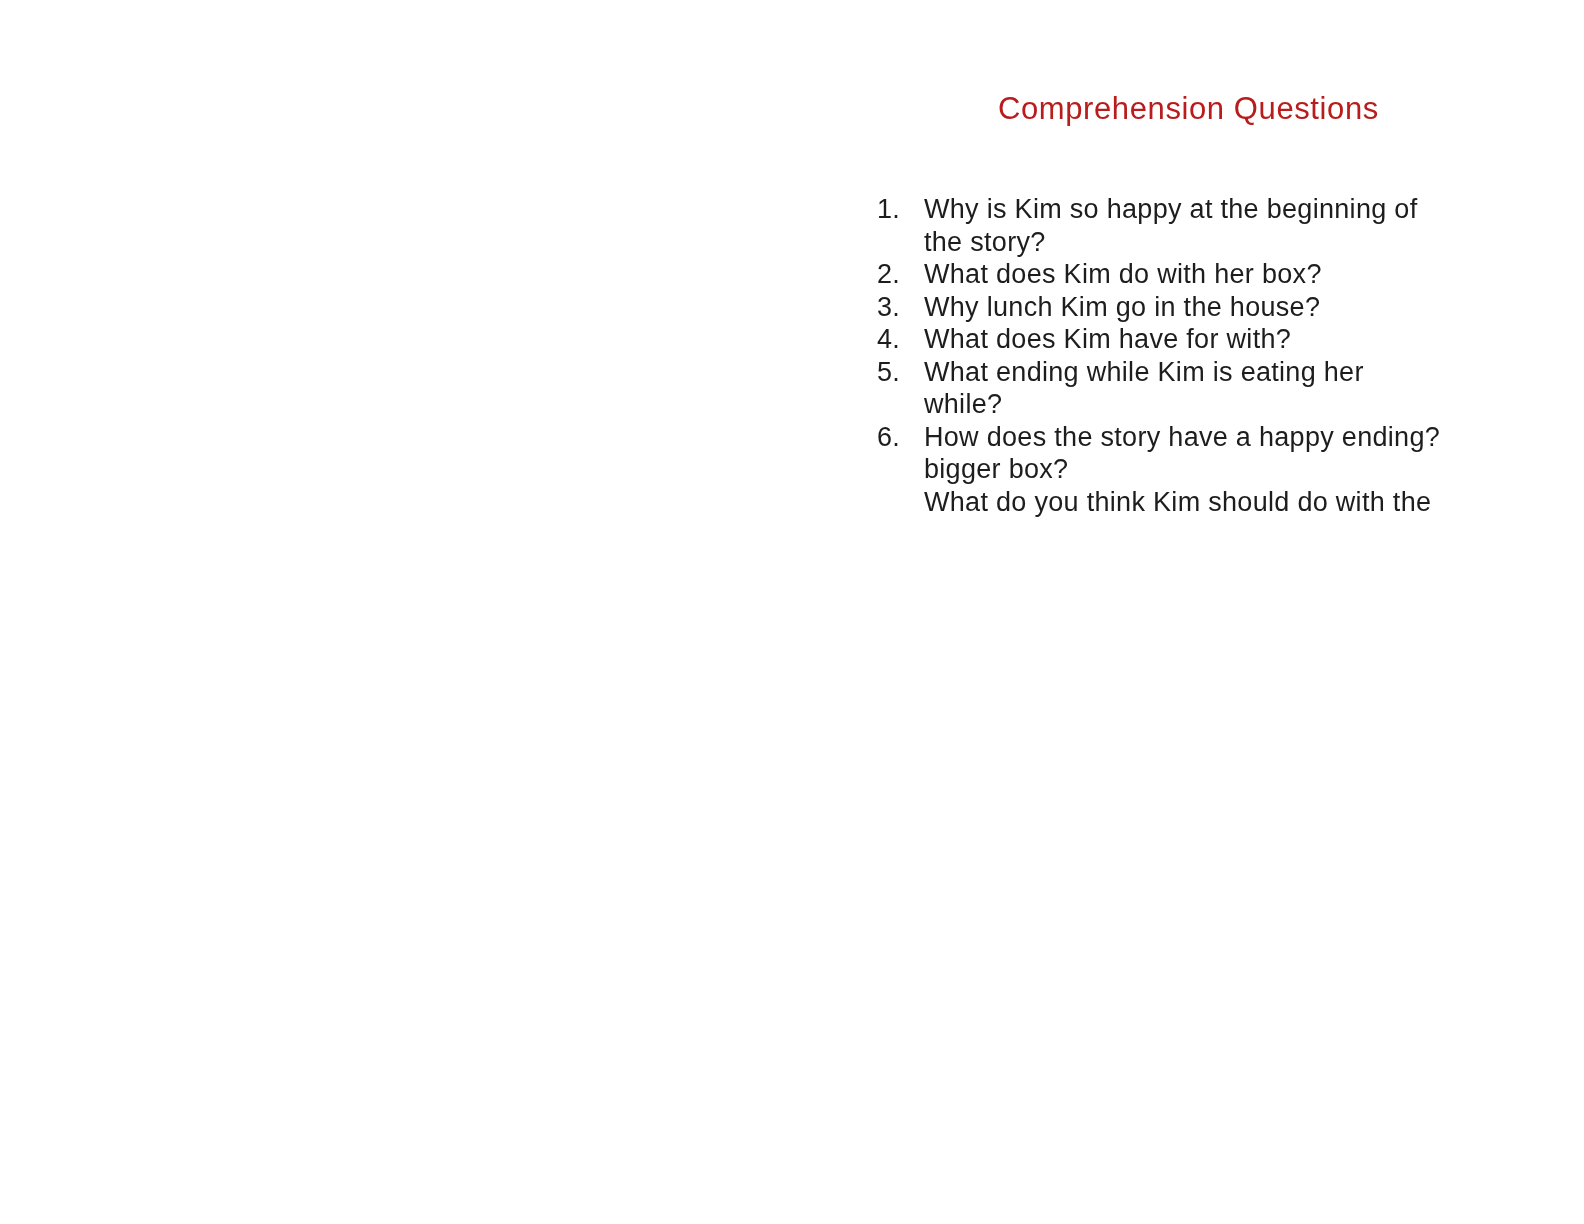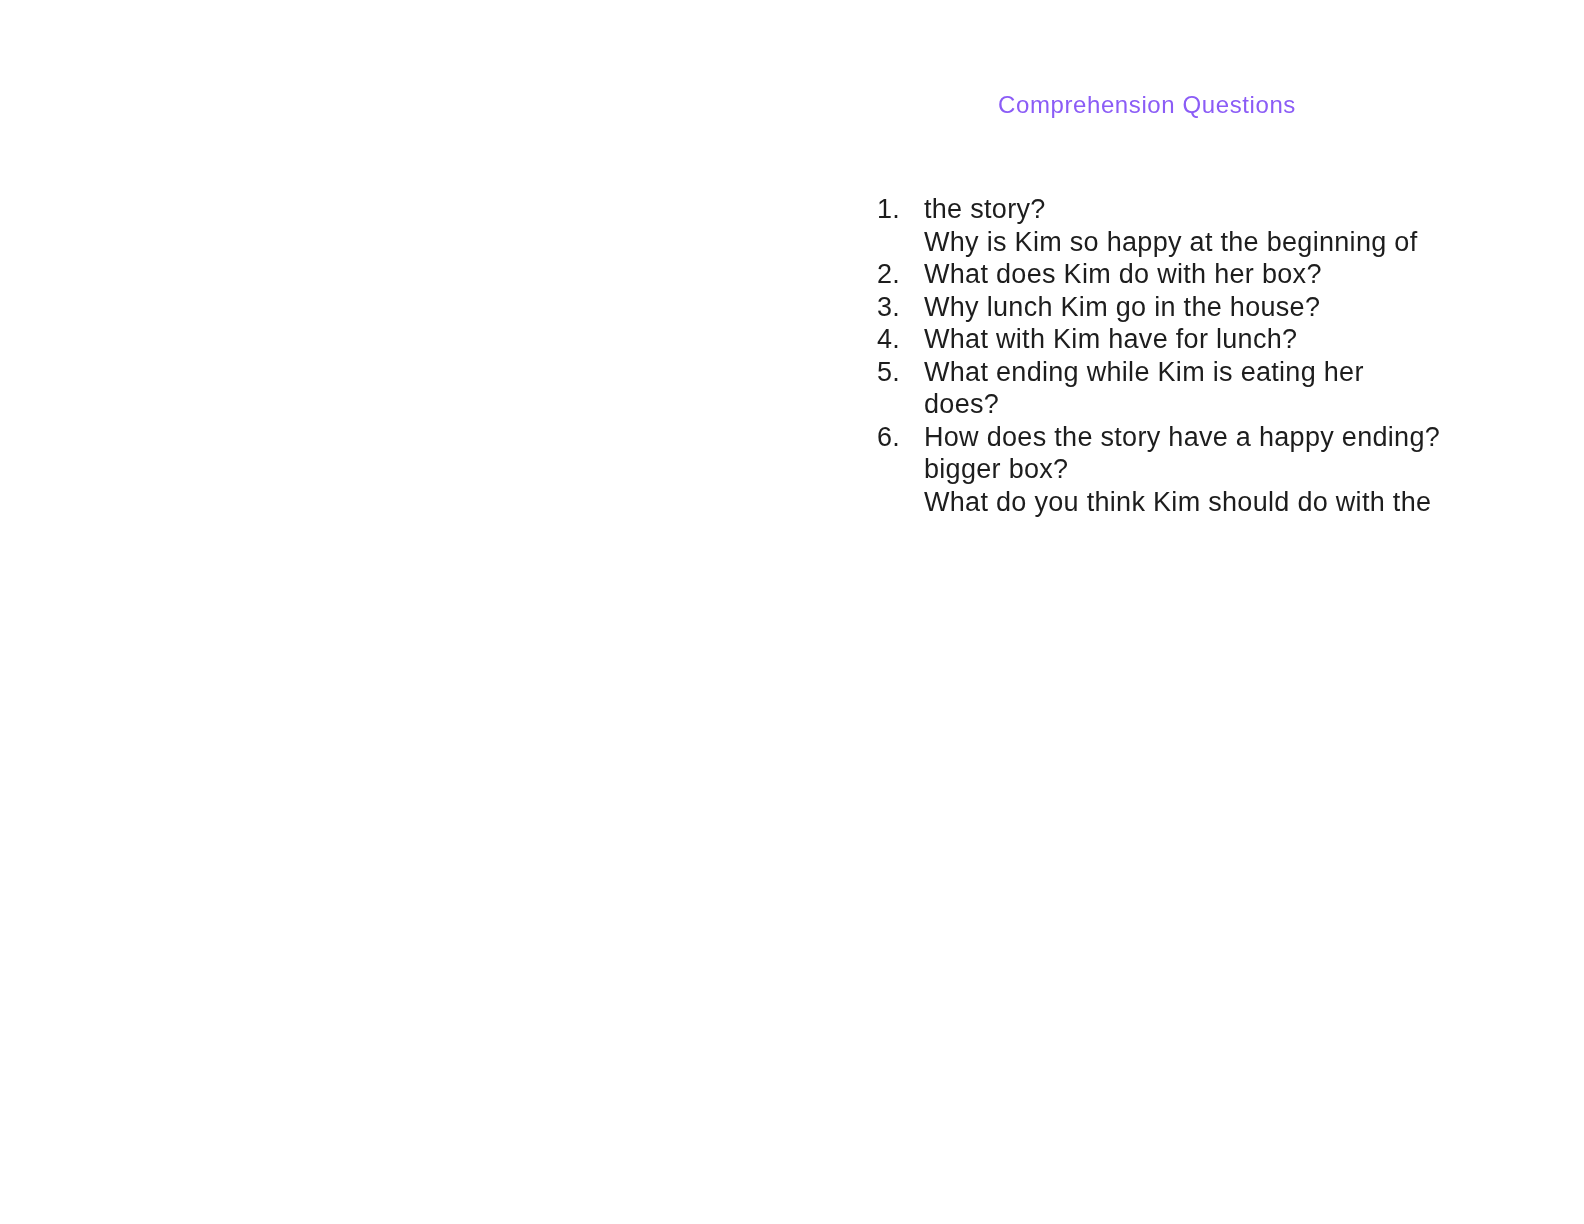--- a/index.html
+++ b/index.html
@@ -14,25 +14,25 @@
     background: #ffffff;
     overflow: hidden;
     font-family: "Liberation Sans", sans-serif;
     color: #1d1d1d;
   }
   .doc-title {
     position: absolute;
     left: 998px;
     top: 91px;
     margin: 0;
-    font-size: 24px;
+    font-size: 31px;
     font-weight: 400;
     letter-spacing: 0.6px;
     white-space: nowrap;
-    color: #8b5cf6;
+    color: #b91c1c;
   }
   .questions {
     position: absolute;
     left: 877px;
     top: 193px;
     margin: 0;
     padding: 0;
     list-style: none;
     font-size: 27px;
     line-height: 32.5px;
@@ -62,51 +62,51 @@
 
 <div class="page">
 
   <h1 class="doc-title">Comprehension Questions</h1>
 
   <ol class="questions">
 
     <li class="q-item">
       <span class="q-num">1.</span>
       <span class="q-lines">
+        <span class="q-line">Why is Kim so happy at the beginning of</span>
         <span class="q-line">the story?</span>
-        <span class="q-line">Why is Kim so happy at the beginning of</span>
       </span>
     </li>
 
     <li class="q-item">
       <span class="q-num">2.</span>
       <span class="q-lines">
         <span class="q-line">What does Kim do with her box?</span>
       </span>
     </li>
 
     <li class="q-item">
       <span class="q-num">3.</span>
       <span class="q-lines">
         <span class="q-line">Why lunch Kim go in the house?</span>
       </span>
     </li>
 
     <li class="q-item">
       <span class="q-num">4.</span>
       <span class="q-lines">
-        <span class="q-line">What with Kim have for lunch?</span>
+        <span class="q-line">What does Kim have for with?</span>
       </span>
     </li>
 
     <li class="q-item">
       <span class="q-num">5.</span>
       <span class="q-lines">
         <span class="q-line">What ending while Kim is eating her</span>
-        <span class="q-line">does?</span>
+        <span class="q-line">while?</span>
       </span>
     </li>
 
     <li class="q-item">
       <span class="q-num">6.</span>
       <span class="q-lines">
         <span class="q-line">How does the story have a happy ending?</span>
         <span class="q-line">bigger box?</span>
         <span class="q-line">What do you think Kim should do with the</span>
       </span>

